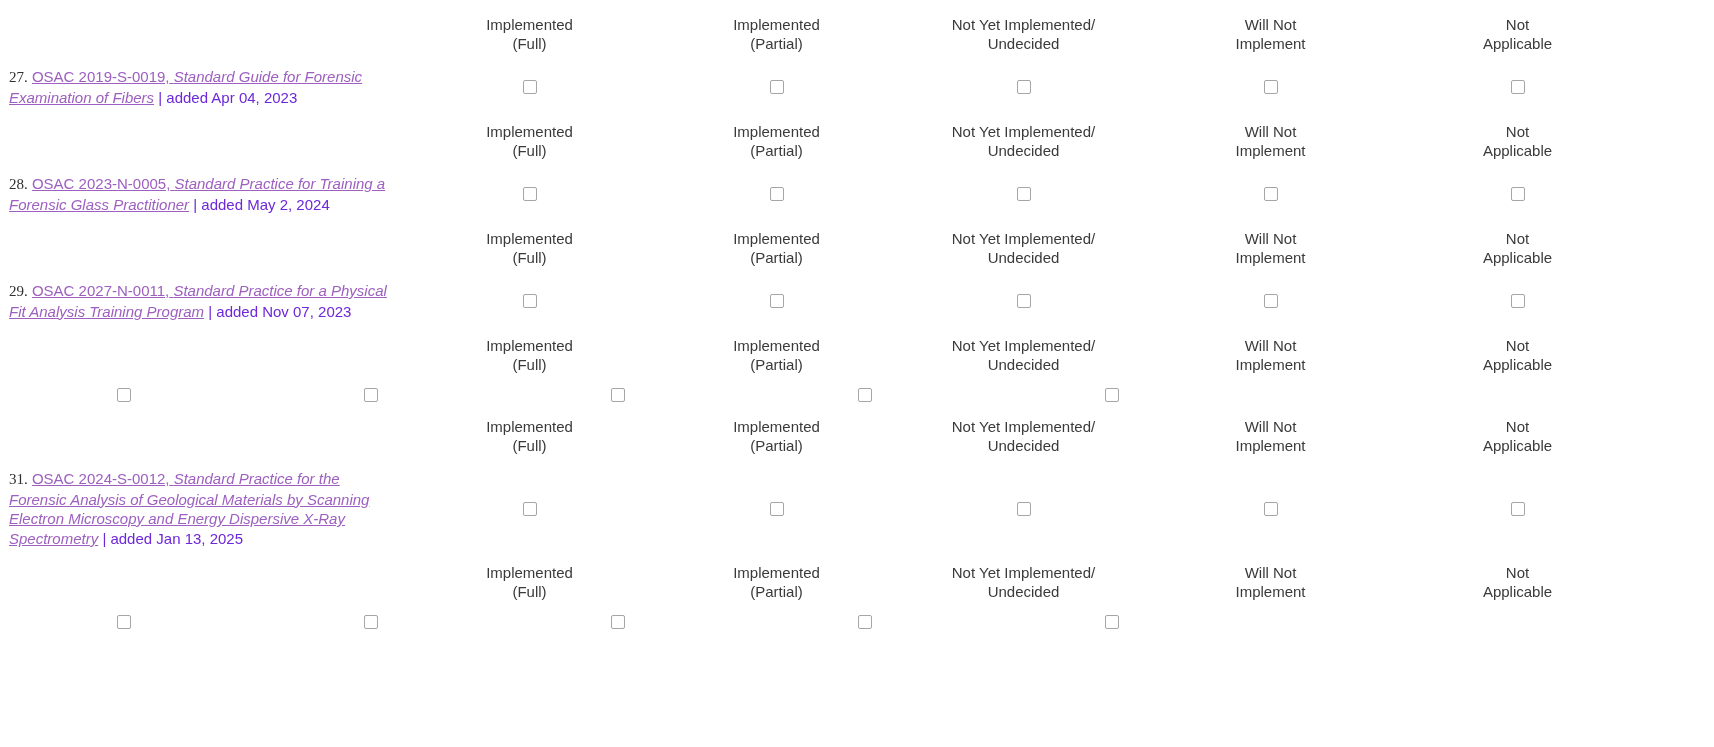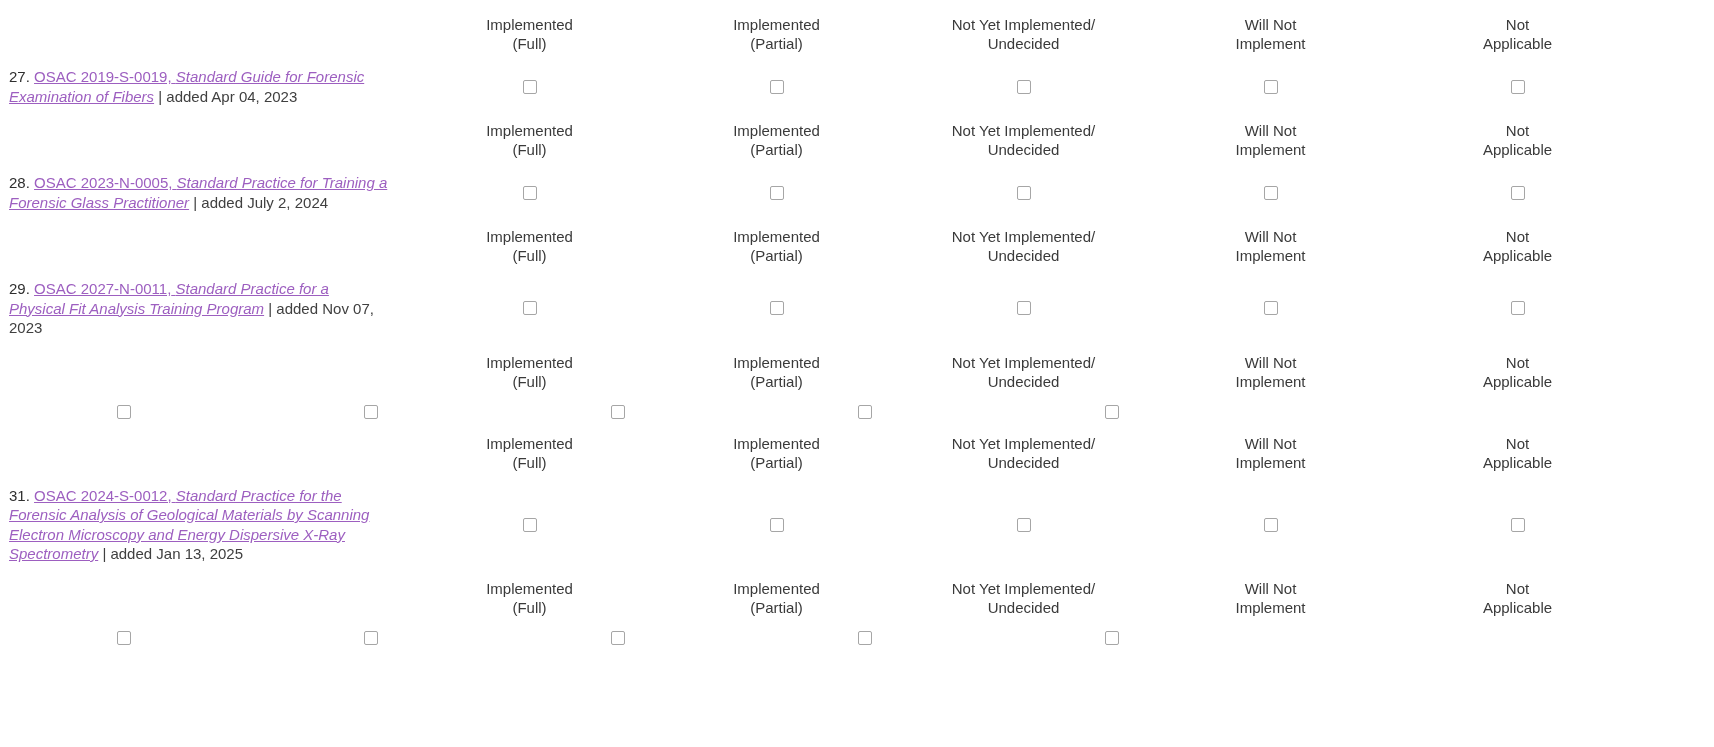--- a/index.html
+++ b/index.html
@@ -42,28 +42,28 @@
     text-align: center;
   }
   .col-header {
     line-height: 19px;
     color: #3a3a3a;
   }
   .col-header .hdr-lines { width: 100%; }
   .qtext {
     line-height: 19.5px;
   }
-  .qnum { color: #2f2f2f; }
+  .qnum { color: #2f2f2f; font-family: Liberation Serif, serif; }
   a.qlink {
     color: #9d5fc0;
     text-decoration: underline;
     cursor: pointer;
   }
   a.qlink .link-title { font-style: italic; }
-  .suffix { color: #404040; }
+  .suffix { color: #6d28d9; }
   .checkbox {
     display: inline-block;
     width: 14px;
     height: 14px;
     border: 1px solid #a6a6a6;
     border-radius: 2px;
     background: #ffffff;
     cursor: pointer;
     box-sizing: border-box;
   }
@@ -161,21 +161,21 @@
         <div class="hdr-lines">
           <div>Not</div>
           <div>Applicable</div>
         </div>
       </div>
     </div>
     <div class="row question-row">
       <div class="qcol qtext">
         <span class="qnum">28.</span>
         <a class="qlink"><span class="link-code">OSAC 2023-N-0005,</span> <span class="link-title">Standard Practice for Training a Forensic Glass Practitioner</span></a>
-        <span class="suffix">| added July 2, 2024</span>
+        <span class="suffix">| added May 2, 2024</span>
       </div>
       <div class="ocol">
         <span class="checkbox"></span>
       </div>
       <div class="ocol">
         <span class="checkbox"></span>
       </div>
       <div class="ocol">
         <span class="checkbox"></span>
       </div>

